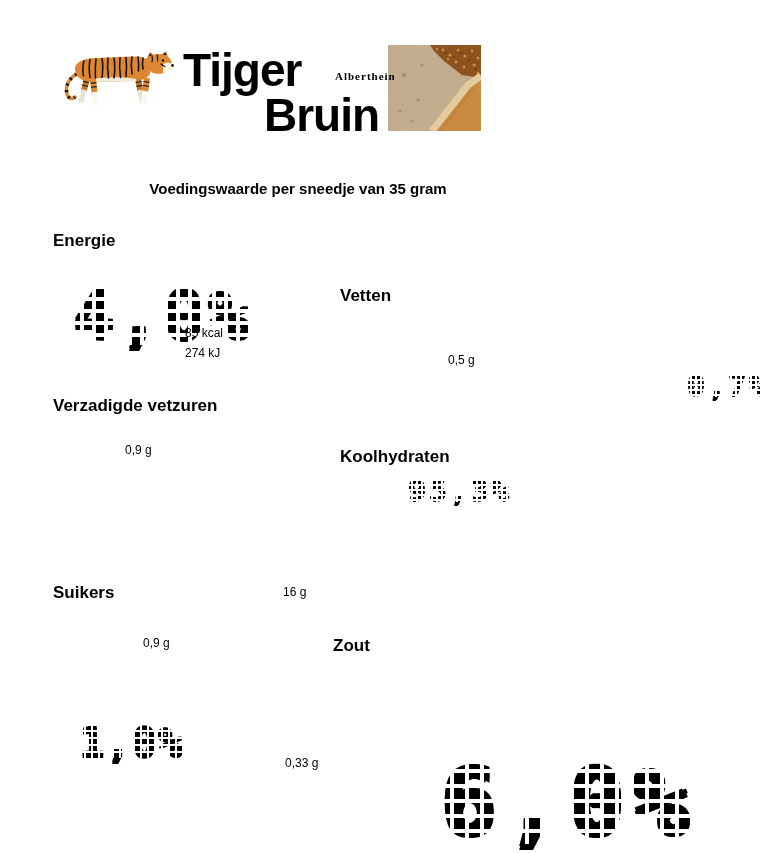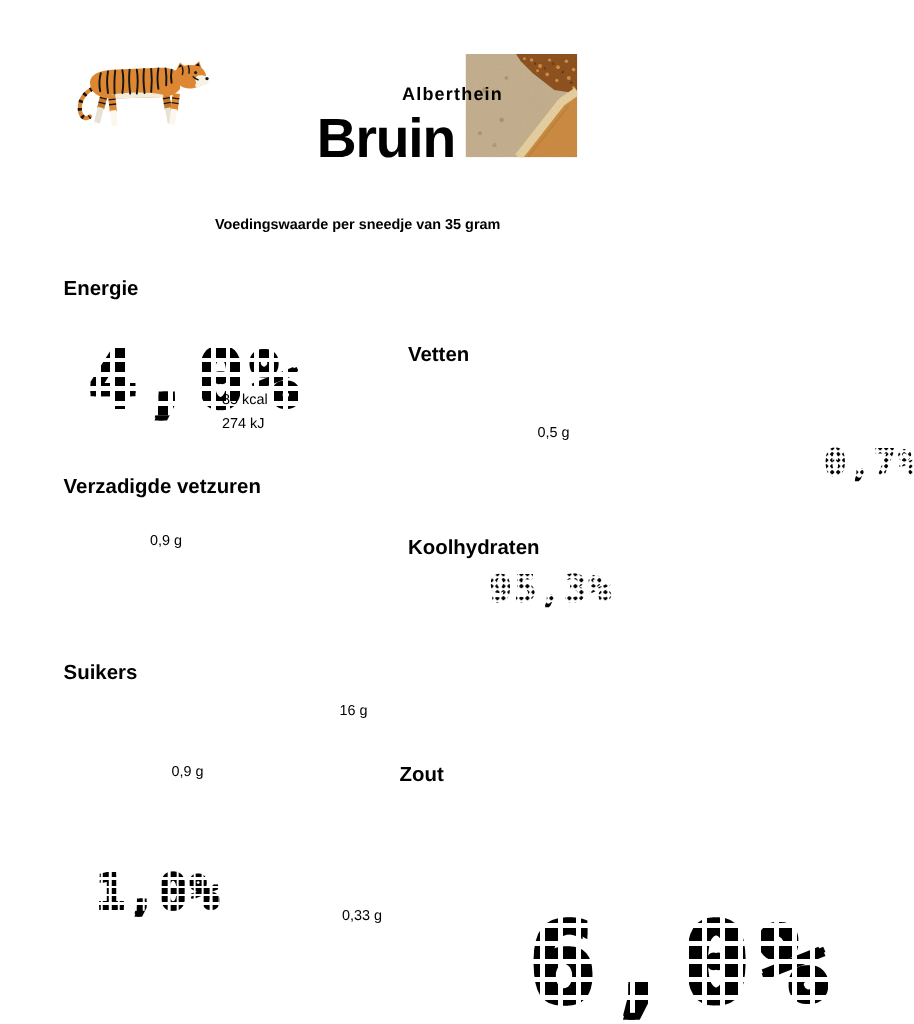--- a/index.html
+++ b/index.html
@@ -6,29 +6,29 @@
   html,body { background:#fff; }
   #canvas {
     position:relative; width:762px; height:853px; background:#fff;
     font-family:"Liberation Sans", sans-serif; color:#000; overflow:hidden;
   }
   .abs { position:absolute; }
 
   
   .brand-line { font-weight:bold; font-size:46px; line-height:1; letter-spacing:-1px; }
   .store-name {
-    font-family:Liberation Sans, sans-serif; font-weight:bold; font-size:15px;
+    font-family:Liberation Serif, serif; font-weight:bold; font-size:11px;
     letter-spacing:1px; z-index:3;
   }
 
   
   .nut-label { font-weight:bold; font-size:17px; line-height:1.1; }
   .amount    { font-size:12px; line-height:1.1; }
   .right     { text-align:left; }
-  .page-title{ font-weight:bold; font-size:12px; text-align:center; }
+  .page-title{ font-weight:bold; font-size:15px; text-align:center; }
 
   
   .dm {
     position:relative; display:inline-block; white-space:nowrap;
     font-family:"DejaVu Sans Mono", monospace; font-weight:bold;
     color:#000; line-height:1;margin-left:28px;
   }
   .dm::after { content:""; position:absolute; pointer-events:none; }
 
   .dm-xl { font-size:93px; letter-spacing:8px;
@@ -117,20 +117,21 @@
     <circle cx="103" cy="21" r="2.2" fill="#f7f2e6"></circle>
     <circle cx="110.5" cy="15.5" r="1.4" fill="#1a1a1a"></circle>
     <circle cx="101" cy="10.5" r="1.3" fill="#1a1a1a"></circle>
     <g fill="none" stroke="#151515" stroke-width="1.2" stroke-linecap="round">
       <path d="M90,6 q1,3 0,6"></path>
         <path d="M95,5 q1,3 0.5,6"></path>
         <path d="M99,14 q2,2 4,2.5"></path>
     </g>
   </svg>
 
+  <div class="abs brand-line" style="left:183px; top:47px;">Tijger</div>
   <div class="abs brand-line" style="left:264px; top:92px;">Bruin</div>
   <div class="abs store-name" style="left:335px; top:70px;">Alberthein</div>
 
   <svg class="abs" style="left:388px; top:45px; z-index:1;" width="93" height="86" viewBox="0 0 93 86" aria-hidden="true">
     <defs>
       <filter id="grain" x="0%" y="0%" width="100%" height="100%">
         <feTurbulence type="fractalNoise" baseFrequency="0.8" numOctaves="2" stitchTiles="stitch"></feTurbulence>
         <feColorMatrix type="matrix" values="0 0 0 0 0.36  0 0 0 0 0.26  0 0 0 0 0.13  0 0 0 0.55 0"></feColorMatrix>
       </filter>
     </defs>
@@ -190,21 +191,21 @@
   <div class="abs nut-label" style="left:53px; top:397px;">Verzadigde vetzuren</div>
   <div class="abs dm dm-sm" style="left:52px; top:423px;">95,3%</div>
   <div class="abs amount" style="left:125px; top:444px;">0,9 g</div>
 
   
   <div class="abs nut-label right" style="left:340px; top:448px; width:200px;">Koolhydraten</div>
   <div class="abs dm dm-xl" style="left:274px; top:490px;">6,0%</div>
   <div class="abs amount" style="left:283px; top:586px;">16 g</div>
 
   
-  <div class="abs nut-label" style="left:53px; top:552px;">Suikers</div>
+  <div class="abs nut-label" style="left:53px; top:584px;">Suikers</div>
   <div class="abs dm dm-md" style="left:51px; top:585px;">1,0%</div>
   <div class="abs amount" style="left:143px; top:637px;">0,9 g</div>
 
   
   <div class="abs nut-label right" style="left:333px; top:637px; width:200px;">Zout</div>
   <div class="abs dm dm-xl" style="left:274px; top:662px;">6,0%</div>
   <div class="abs amount" style="left:285px; top:757px;">0,33 g</div>
 
 </div>
 

